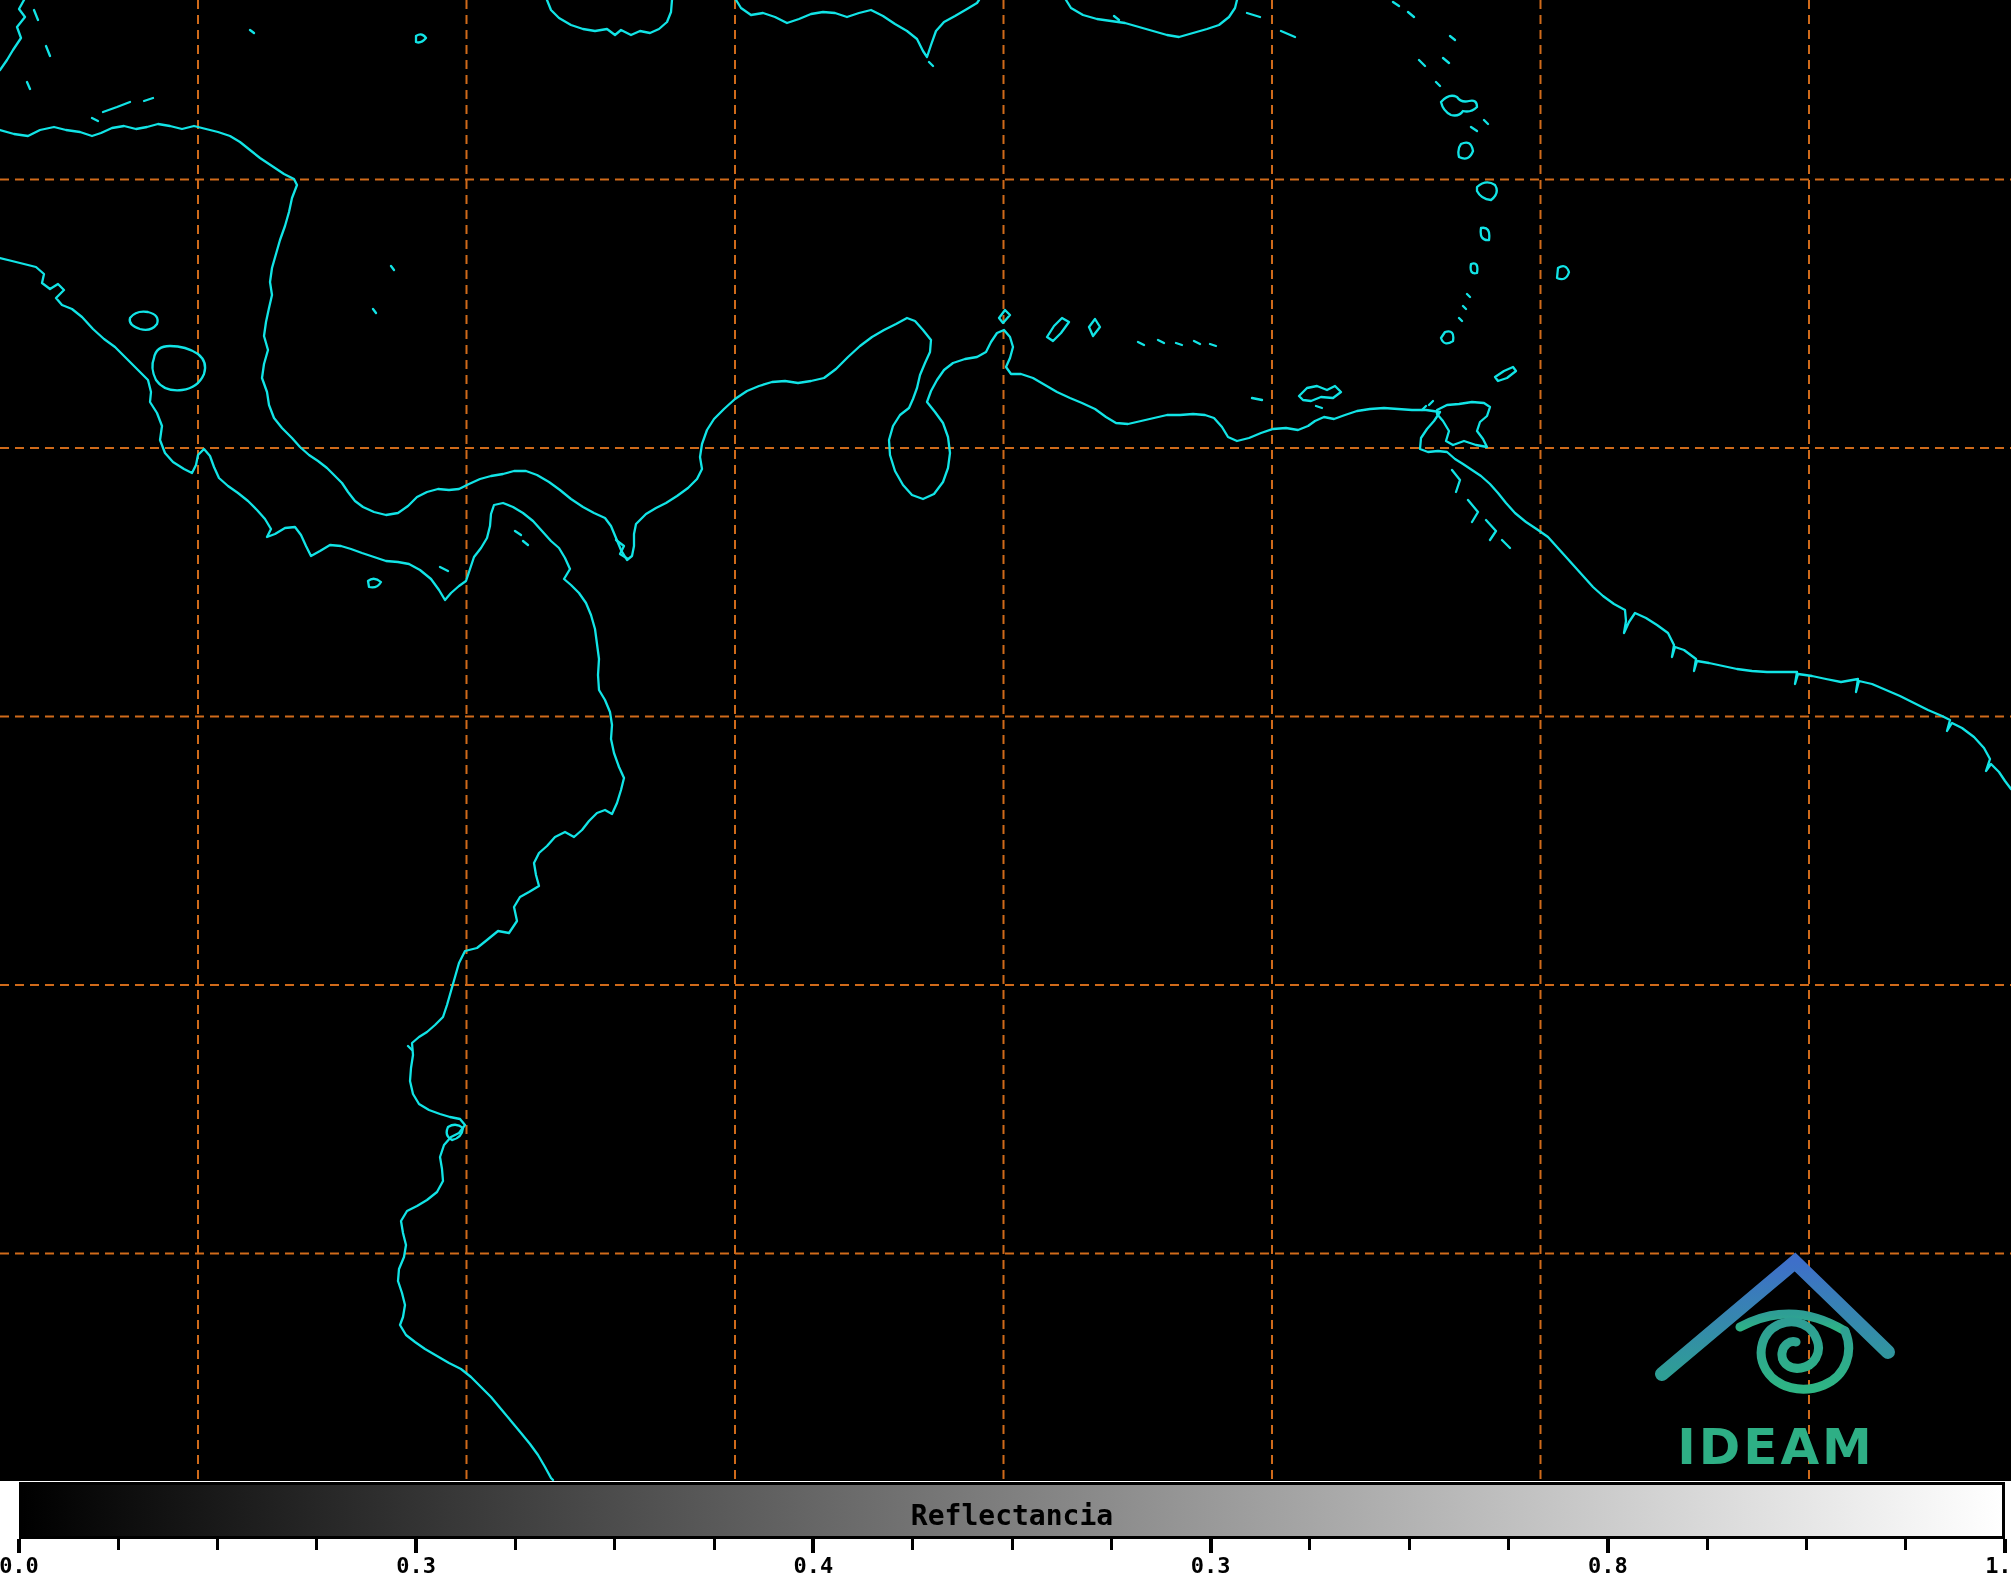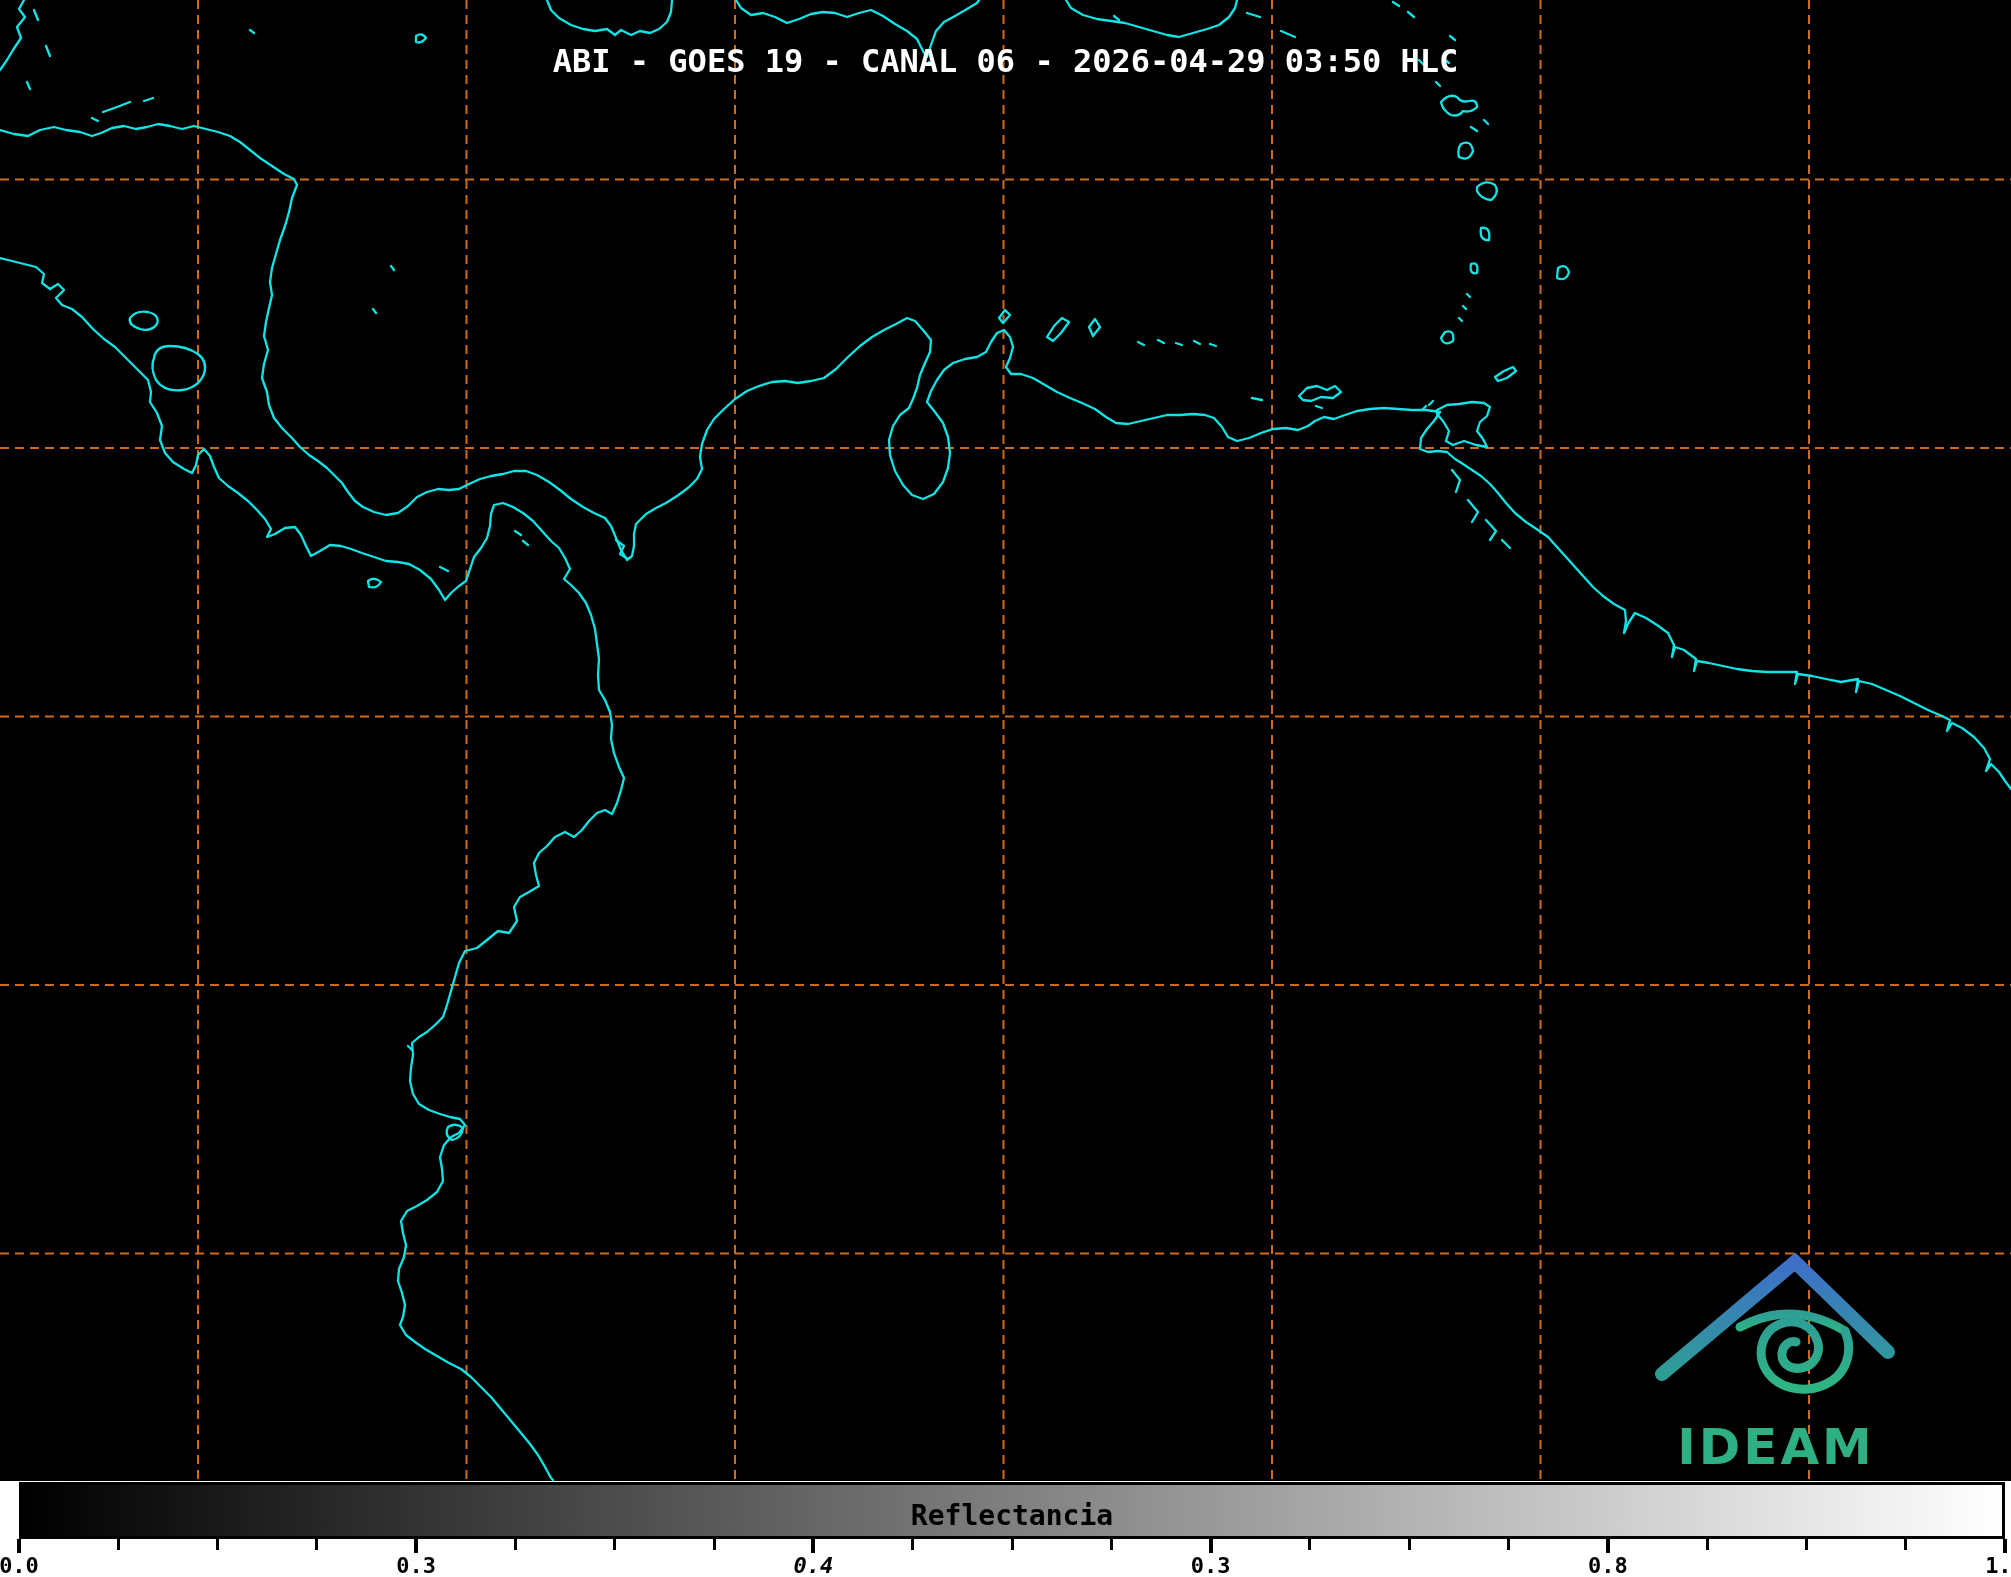--- a/index.html
+++ b/index.html
@@ -59,21 +59,20 @@
           <path d="M999,318 L1005,310 L1010,315 L1003,323 Z M1047,337 L1054,326 L1062,318 L1069,322 L1061,333 L1053,341 Z M1089,327 L1095,319 L1100,327 L1093,336 Z" fill="none" stroke="#12E4E6" stroke-width="2.3" stroke-linejoin="round" stroke-linecap="round"></path>
           <path d="M1138,342 L1144,345 M1158,340 L1164,343 M1176,343 L1182,345 M1194,341 L1200,344 M1210,344 L1216,346 M1252,398 L1262,400 M1316,406 L1322,408 M1299,396 L1307,388 L1317,386 L1327,390 L1335,386 L1341,392 L1333,398 L1321,397 L1311,401 L1303,400 Z" fill="none" stroke="#12E4E6" stroke-width="2.3" stroke-linejoin="round" stroke-linecap="round"></path>
           <path d="M1445,332 Q1455,329 1453,341 Q1444,347 1441,338 Z M1459,318 L1462,321 M1463,306 L1466,309 M1467,294 L1470,297 M1471,264 Q1479,261 1477,273 Q1469,275 1471,264 Z M1481,228 Q1491,226 1489,240 Q1479,241 1481,228 Z M1477,187 Q1486,179 1495,185 Q1500,193 1491,200 Q1481,199 1477,191 Z M1461,144 Q1471,139 1473,151 Q1469,162 1459,157 Q1457,149 1461,144 Z M1441,102 Q1449,93 1457,97 Q1461,103 1469,101 Q1477,99 1477,107 Q1471,113 1463,111 Q1459,117 1451,115 Q1443,111 1441,102 Z M1471,127 L1477,131 M1484,120 L1488,124 M1436,82 L1440,86 M1443,58 L1449,63 M1450,36 L1455,40 M1419,60 L1425,66 M1408,12 L1414,17 M1393,2 L1399,6 M1558,268 Q1566,263 1569,272 Q1566,282 1557,278 Z" fill="none" stroke="#12E4E6" stroke-width="2.3" stroke-linejoin="round" stroke-linecap="round"></path>
           <path d="M103,112 L117,107 L130,102 M144,101 L153,98 M92,118 L98,121" fill="none" stroke="#12E4E6" stroke-width="2.3" stroke-linejoin="round" stroke-linecap="round"></path>
           <path d="M250,30 L254,33 M416,36 Q422,32 426,38 Q421,44 416,42 Z M373,309 L376,313 M391,266 L394,270" fill="none" stroke="#12E4E6" stroke-width="2.3" stroke-linejoin="round" stroke-linecap="round"></path>
           <path d="M1452,470 L1460,480 L1456,492 M1468,500 L1478,512 L1472,522 M1486,520 L1496,531 L1490,540 M1502,540 L1510,548" fill="none" stroke="#12E4E6" stroke-width="2.3" stroke-linejoin="round" stroke-linecap="round"></path>
           <path d="M616,540 L624,546 L620,554 L628,559" fill="none" stroke="#12E4E6" stroke-width="2.3" stroke-linejoin="round" stroke-linecap="round"></path>
         </g>
     </svg>
 
-    <div class="title">ABI - GOES 19 - CANAL 06 - 2026-04-29 03:50 HLC</div>
 
     <svg class="logo" viewBox="1640 1240 300 235">
       <defs>
         <linearGradient id="grad-roof" x1="0" y1="0" x2="0" y2="1">
           <stop offset="0" stop-color="#3E6FC9"></stop>
           <stop offset="1" stop-color="#2E9E95"></stop>
         </linearGradient>
         <linearGradient id="grad-spiral" x1="0" y1="0" x2="0" y2="1">
           <stop offset="0" stop-color="#2E9E95"></stop>
           <stop offset="1" stop-color="#2EB584"></stop>
@@ -95,21 +94,21 @@
         <div class="tick-label" style="left: 19px;">0.0</div>
         <div class="tick minor" style="left: 116.8px;"></div>
         <div class="tick minor" style="left: 216.1px;"></div>
         <div class="tick minor" style="left: 315.4px;"></div>
         <div class="tick major" style="left: 414.2px;"></div>
         <div class="tick-label" style="left: 416.2px;">0.3</div>
         <div class="tick minor" style="left: 514px;"></div>
         <div class="tick minor" style="left: 613.3px;"></div>
         <div class="tick minor" style="left: 712.6px;"></div>
         <div class="tick major" style="left: 811.4px;"></div>
-        <div class="tick-label" style="left: 813.4px; font-style: italic;">0.4</div>
+        <div class="tick-label" style="left: 813.4px;">0.4</div>
         <div class="tick minor" style="left: 911.2px;"></div>
         <div class="tick minor" style="left: 1010.5px;"></div>
         <div class="tick minor" style="left: 1109.8px;"></div>
         <div class="tick major" style="left: 1208.6px;"></div>
         <div class="tick-label" style="left: 1210.6px;">0.3</div>
         <div class="tick minor" style="left: 1308.4px;"></div>
         <div class="tick minor" style="left: 1407.7px;"></div>
         <div class="tick minor" style="left: 1507px;"></div>
         <div class="tick major" style="left: 1605.8px;"></div>
         <div class="tick-label" style="left: 1607.8px;">0.8</div>

